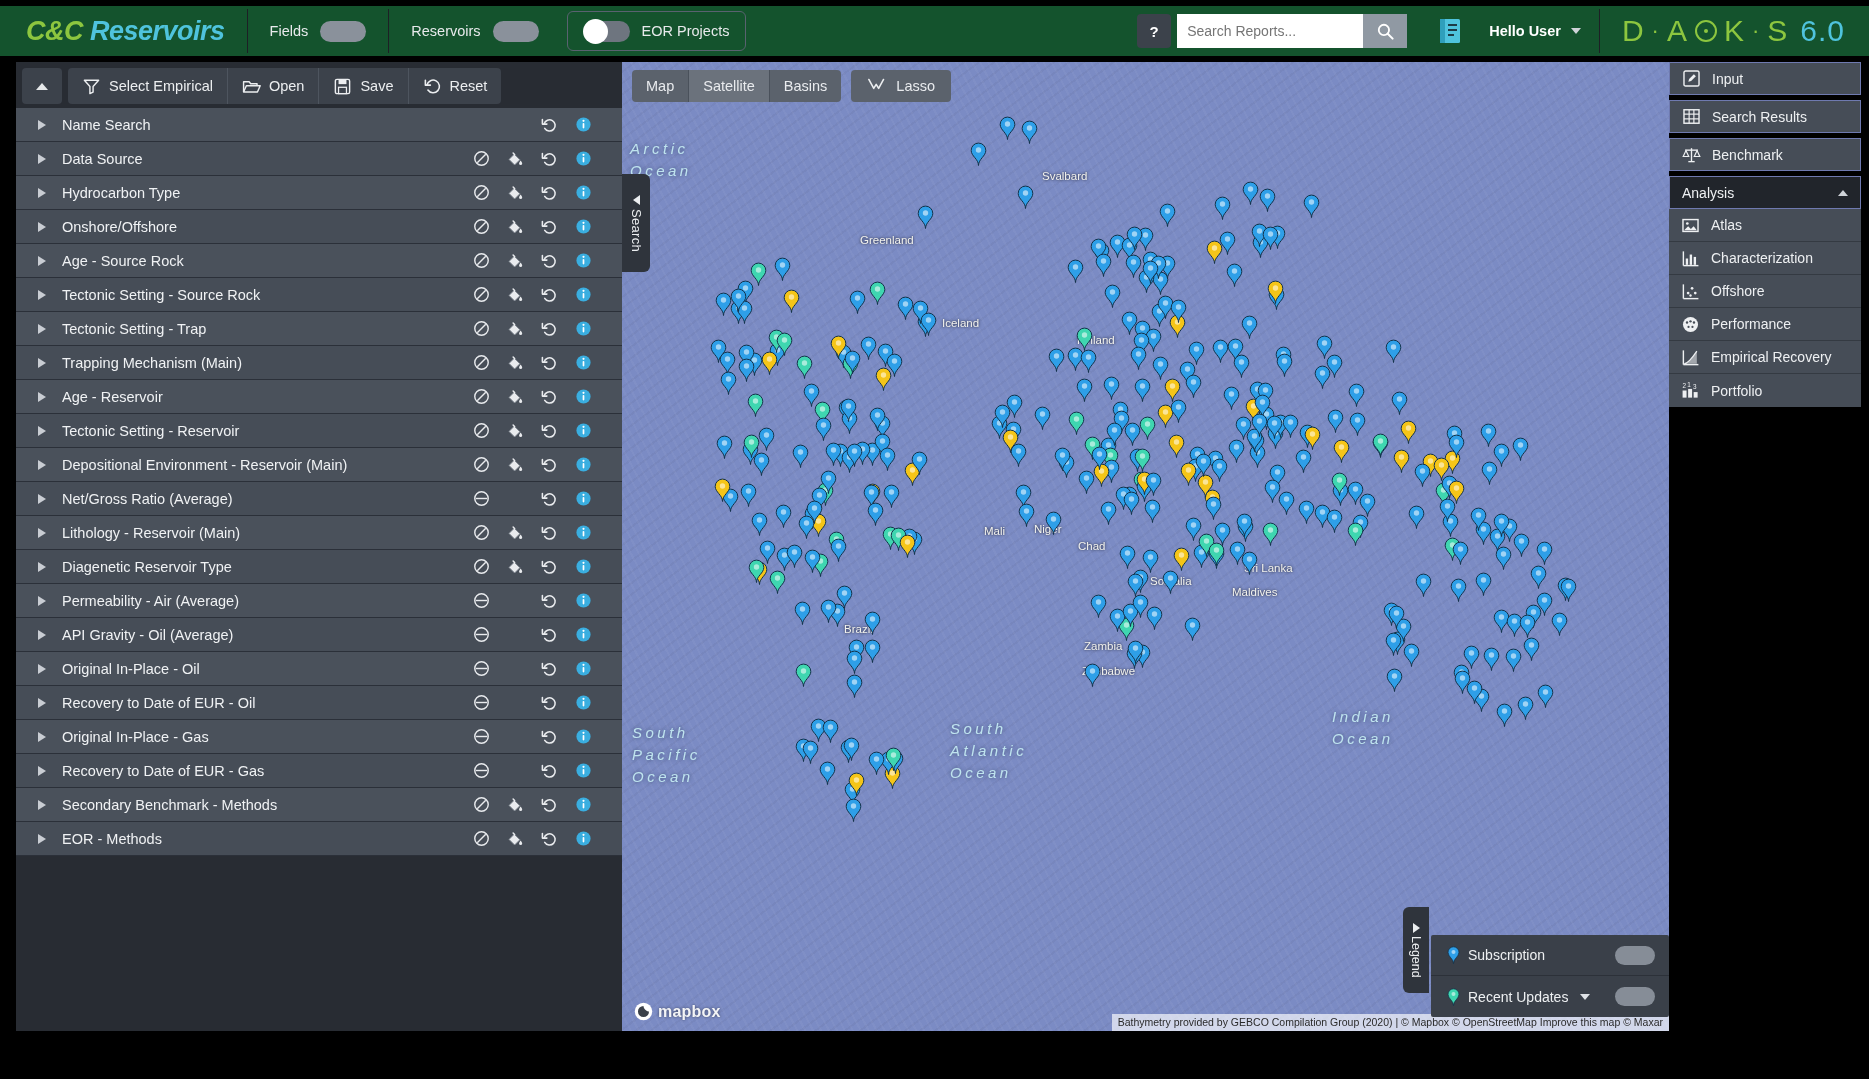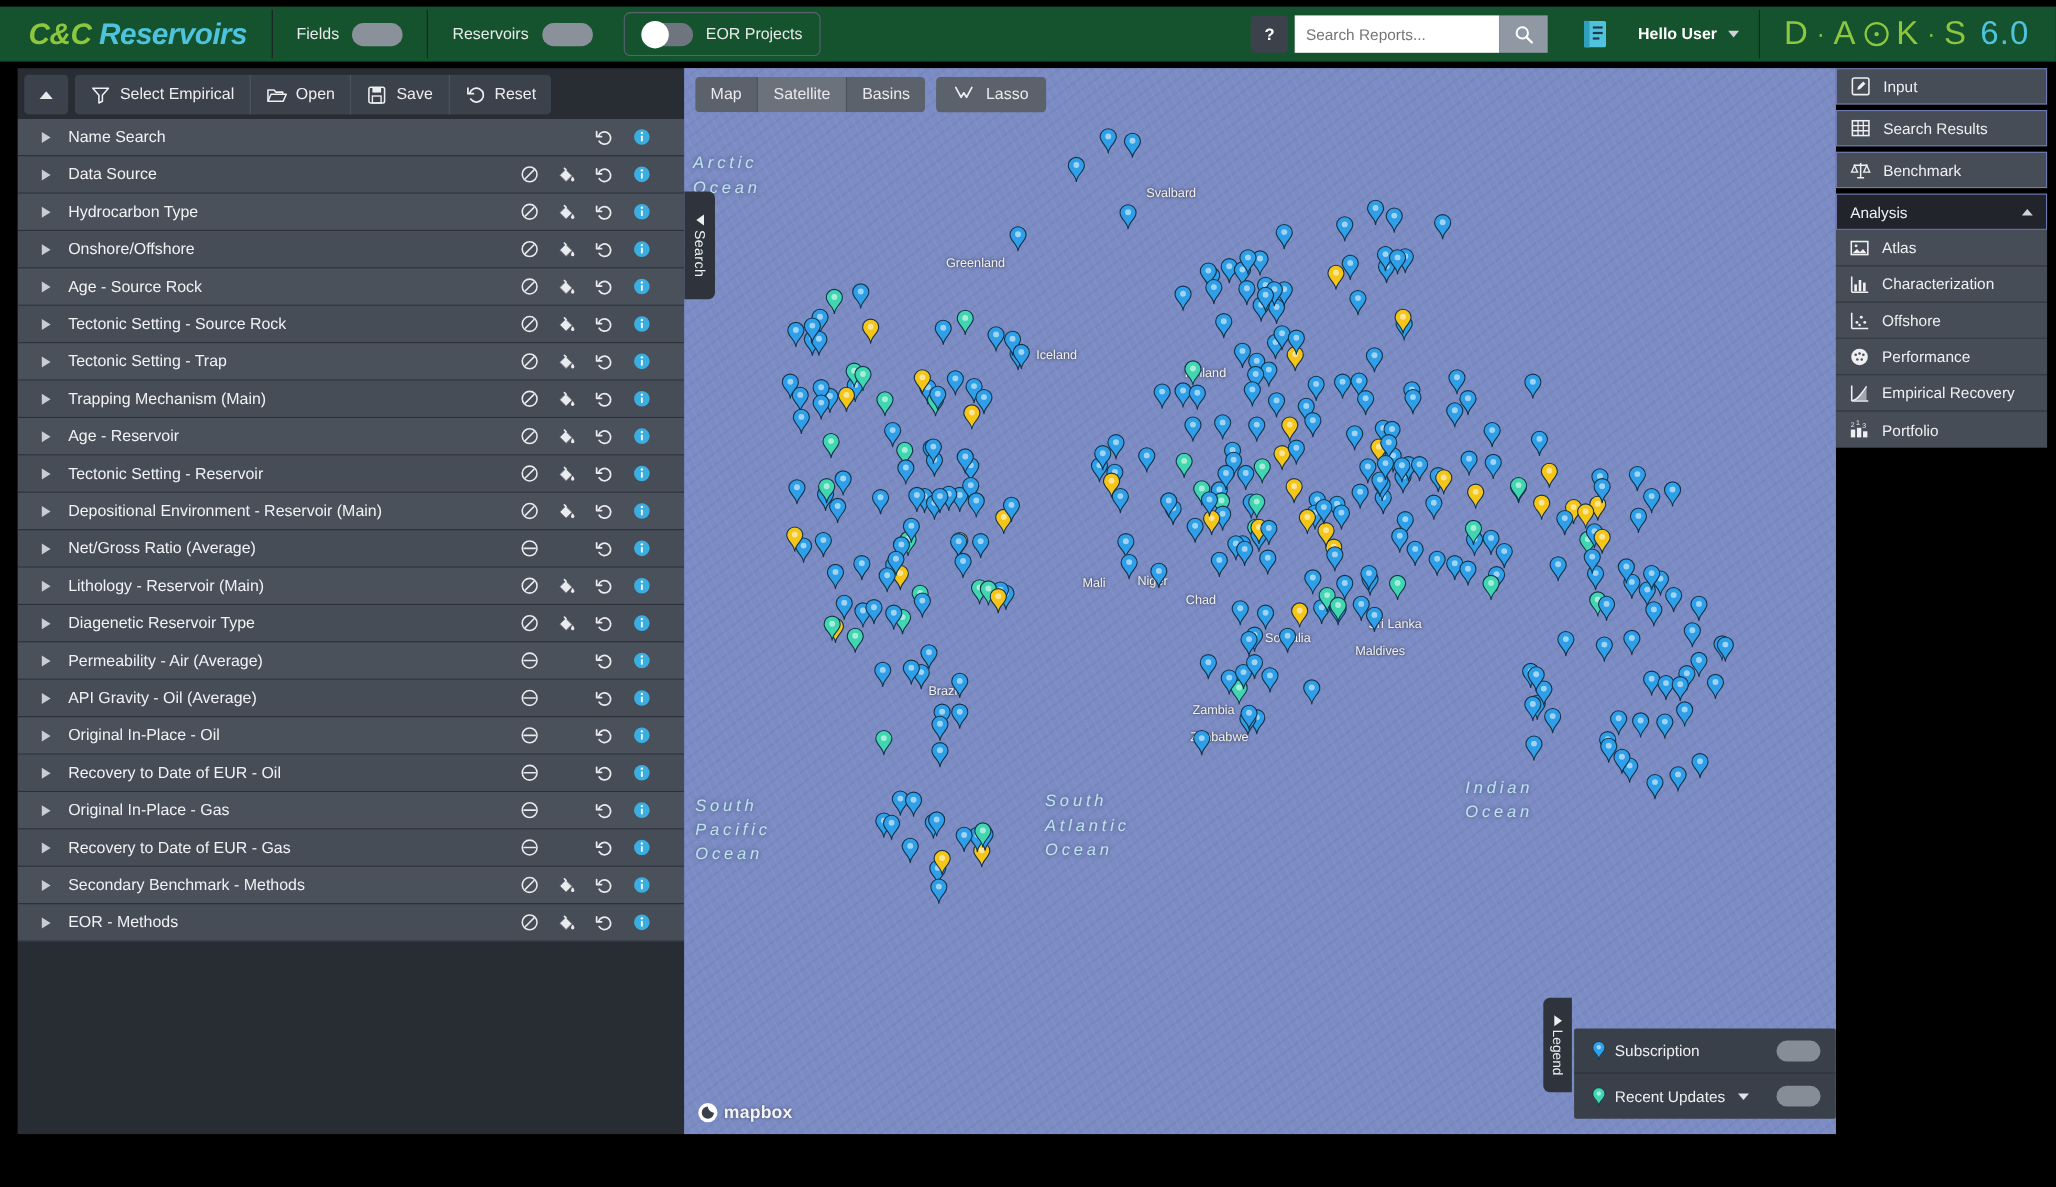--- a/index.html
+++ b/index.html
@@ -3319,20 +3319,21 @@
     </div>
 
     <div class="mapbox-logo">
       <svg width="19" height="19" viewBox="0 0 24 24">
         <circle cx="12" cy="12" r="11" fill="#fff"></circle>
         <path d="M12 5a7 7 0 1 0 7 7c-3.2 0-7-3.3-7-7z" fill="#3a4049"></path>
       </svg>
       <span class="mb-txt">mapbox</span>
     </div>
 
+    <div class="attrib">Bathymetry provided by GEBCO Compilation Group (2020)  |  © Mapbox © OpenStreetMap Improve this map © Maxar</div>
 
     <div class="legend-tab">
       <span class="chev-right"></span>
       <span class="vtxt">Legend</span>
     </div>
 
     <div class="legend" id="legend-rows">
         <div class="legend-row">
           <span class="lg-label">
             <svg width="13" height="18" viewBox="0 0 17 24">

